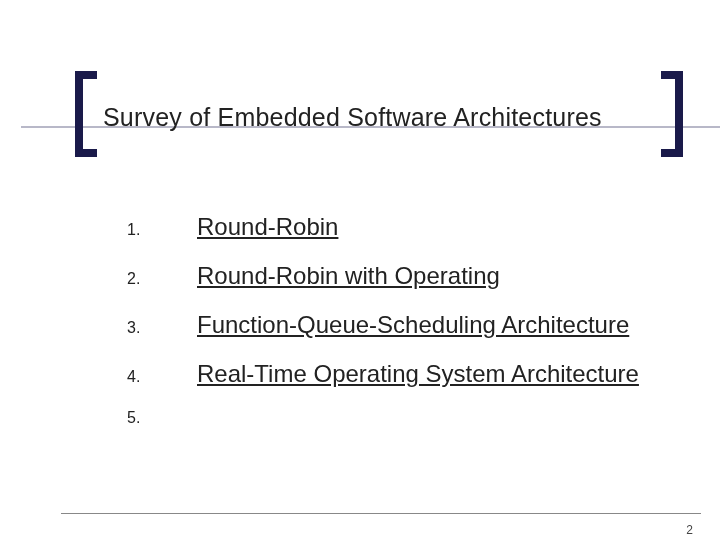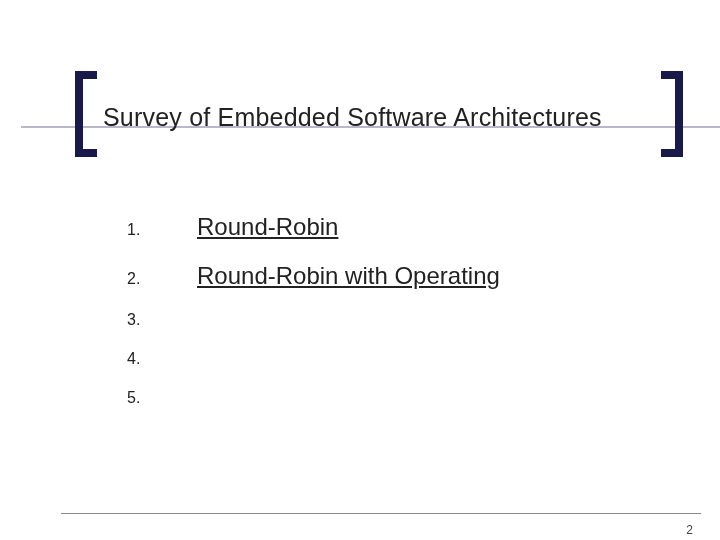--- a/index.html
+++ b/index.html
@@ -95,23 +95,25 @@
   <div class="list-row">
     <span class="list-num">1.</span>
     <span class="list-text">Round-Robin</span>
   </div>
   <div class="list-row">
     <span class="list-num">2.</span>
     <span class="list-text">Round-Robin with Operating</span>
   </div>
   <div class="list-row">
     <span class="list-num">3.</span>
+    <span class="list-text">Function-Queue-Scheduling Architecture</span>
   </div>
   <div class="list-row">
     <span class="list-num">4.</span>
+    <span class="list-text">Real-Time Operating System Architecture</span>
   </div>
   <div class="list-row">
     <span class="list-num">5.</span>
   </div>
 </div>
 
 <div class="footer-line"></div>
 <div class="page-num">2</div>
 
 </body></html>

